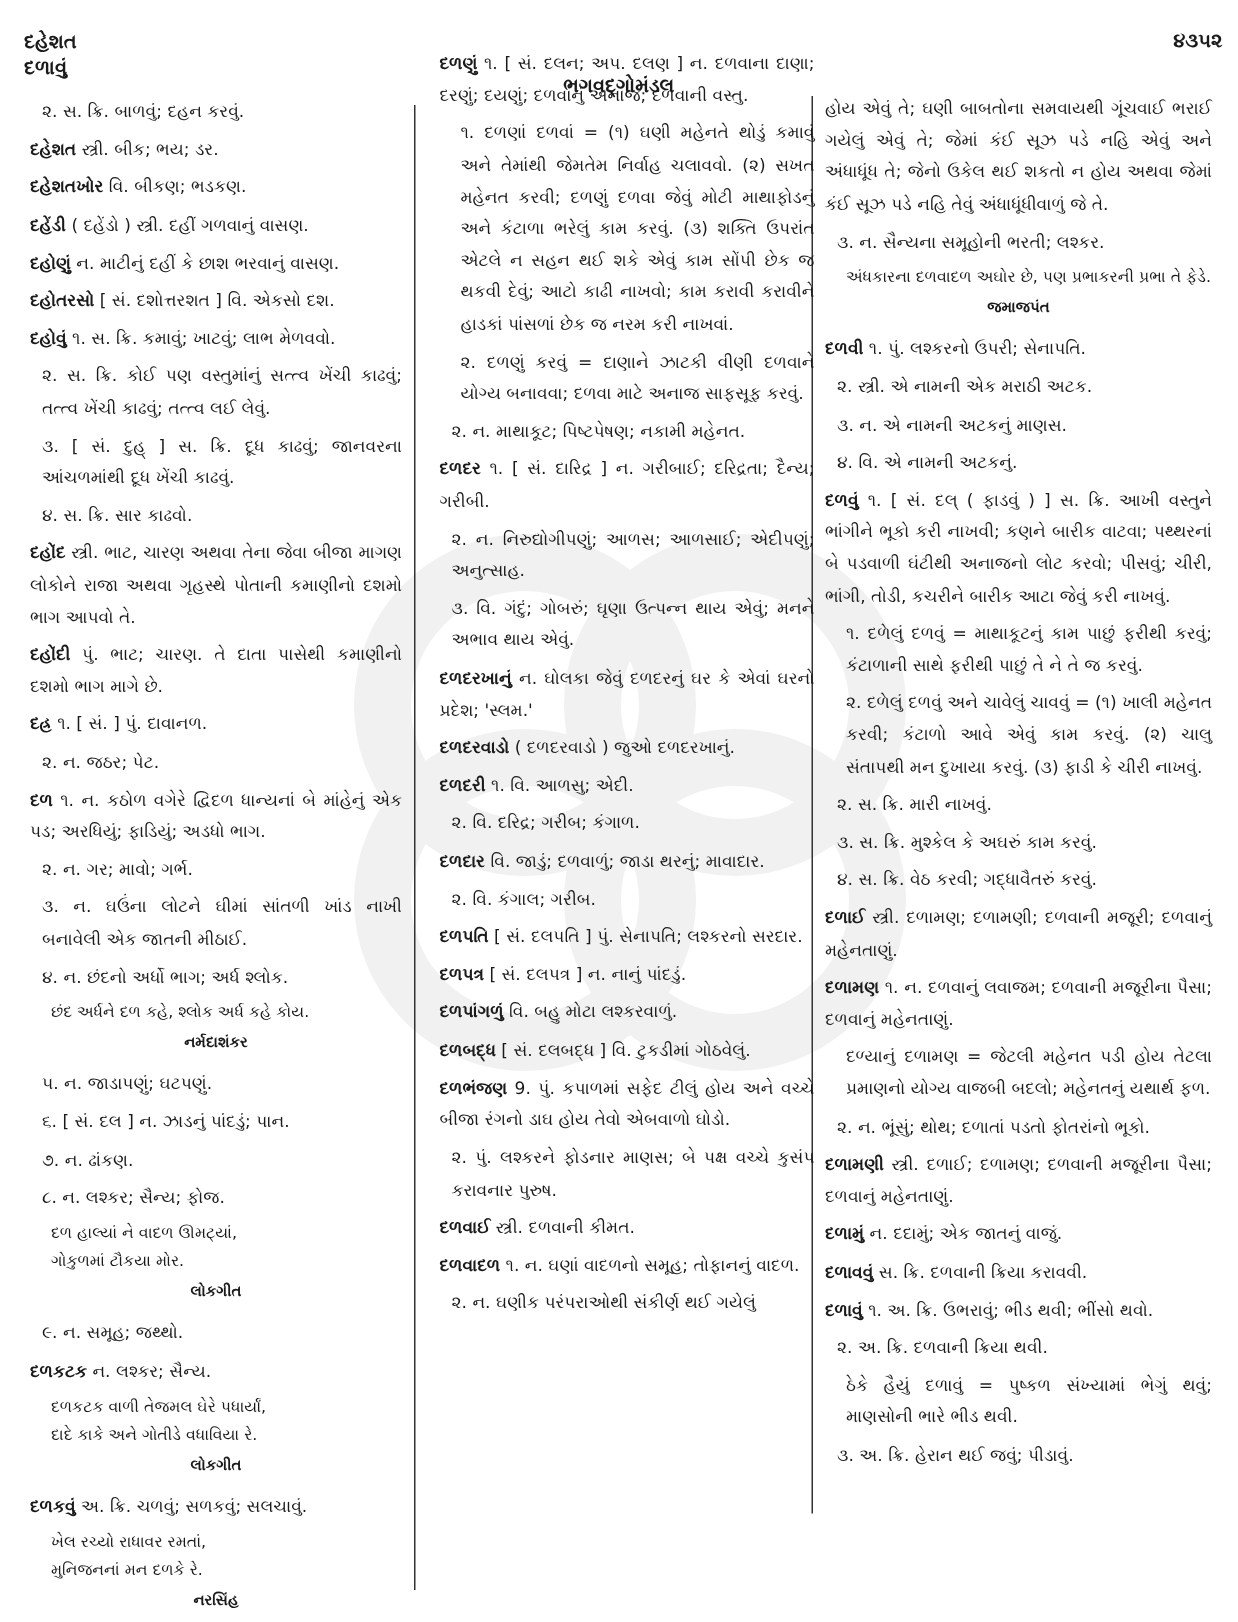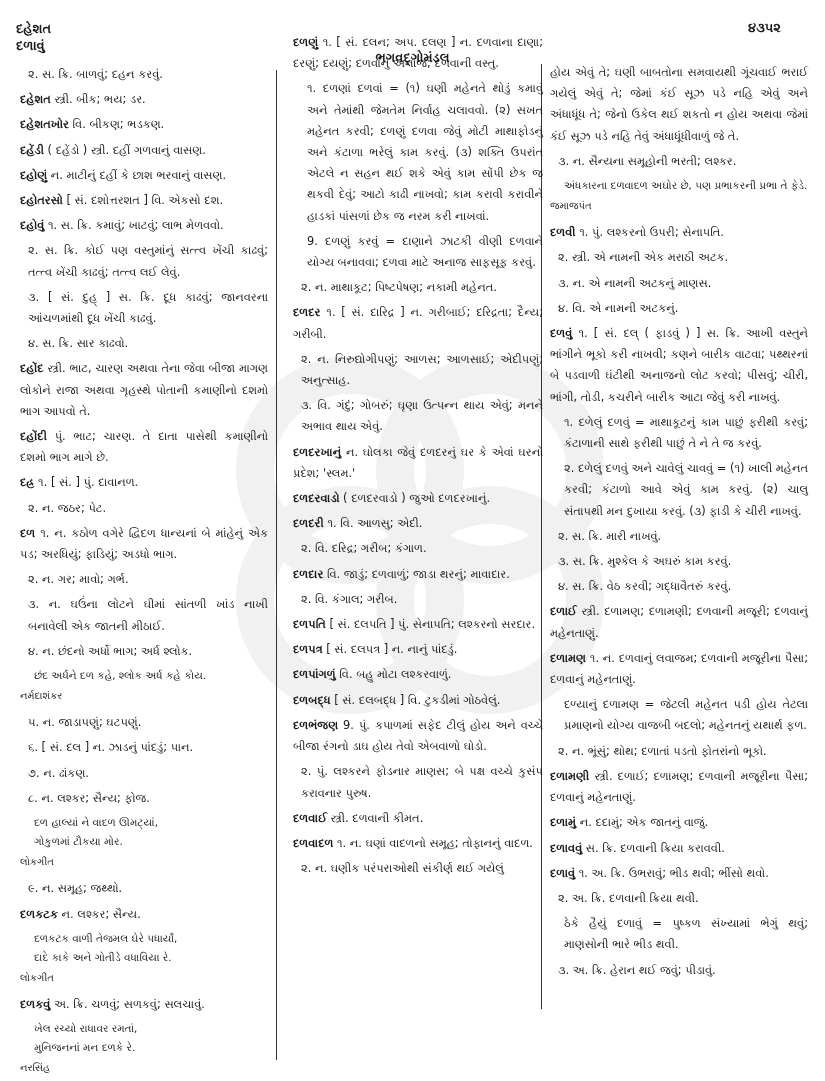--- a/index.html
+++ b/index.html
@@ -4,32 +4,32 @@
 <style>
   html, body { margin: 0; padding: 0; }
   body {
     width: 825px; height: 1081px; background: #ffffff; overflow: hidden;
     font-family: "DejaVu Sans", sans-serif; color: #1a1a1a; position: relative;
   }
   .watermark { position: absolute; left: 190px; top: 300px; width: 460px; height: 460px; pointer-events: none; }
   .header { position: absolute; top: 20px; left: 0; width: 825px; height: 40px; }
   .hw-left { position: absolute; left: 16px; top: 0; font-size: 13px; font-weight: bold; line-height: 17px; }
   .hw-title { position: absolute; left: 0; width: 825px; top: 0; text-align: center; font-size: 13px; font-weight: bold; margin-top: 30px; }
-  .hw-page { position: absolute; right: 44px; top: 0; font-size: 13px; font-weight: bold; }
+  .hw-page { position: absolute; right: 10px; top: 0; font-size: 13px; font-weight: bold; }
   .col { position: absolute; top: 64px; font-size: 11.4px; line-height: 21.2px; }
   .col1 { left: 20px; width: 248px; }
   .col2 { left: 293px; width: 250px; top: 32px; }
   .col3 { left: 550px; width: 258px; top: 62px; }
   .vline { position: absolute; width: 1px; background: #333; }
   .entry { margin: 0 0 4px 0; text-align: justify; }
   .entry .hw { font-weight: bold; }
   .sense { margin: 0 0 4px 8px; text-align: justify; }
   .sub { margin: 0 0 4px 14px; text-align: justify; }
   .quote { margin: 0 0 0 14px; font-size: 10.5px; line-height: 19px; }
-  .cite { text-align: left; font-size: 10px; font-weight: normal; margin-bottom: 6px; }
+  .cite { text-align: center; font-size: 10px; font-weight: bold; margin-bottom: 6px; }
 </style>
 </head>
 <body>
 
 <svg class="watermark" viewBox="0 0 460 460">
   <g fill="none" stroke="#f1f1f1" stroke-width="38">
     <circle cx="160" cy="170" r="95"></circle>
     <circle cx="300" cy="170" r="95"></circle>
     <circle cx="160" cy="300" r="95"></circle>
     <circle cx="300" cy="300" r="95"></circle>
@@ -90,21 +90,21 @@
     <div class="entry"><span class="hw">દળકવું</span><span> અ. ક્રિ. ચળવું; સળકવું; સલચાવું.</span></div>
     <div>
       <div class="quote">ખેલ રચ્યો રાધાવર રમતાં,</div>
       <div class="quote">મુનિજનનાં મન દળકે રે.</div>
       <div class="cite">નરસિંહ</div>
     </div>
   </div>
 <div class="col col2">
     <div class="entry"><span class="hw">દળણું</span><span> ૧. [ સં. દલન; અપ. દલણ ] ન. દળવાના દાણા; દરણું; દયણું; દળવાનું અનાજ; દળવાની વસ્તુ.</span></div>
     <div class="sub">૧. દળણાં દળવાં = (૧) ઘણી મહેનતે થોડું કમાવું અને તેમાંથી જેમતેમ નિર્વાહ ચલાવવો. (૨) સખત મહેનત કરવી; દળણું દળવા જેવું મોટી માથાફોડનું અને કંટાળા ભરેલું કામ કરવું. (૩) શક્તિ ઉપરાંત એટલે ન સહન થઈ શકે એવું કામ સોંપી છેક જ થકવી દેવું; આટો કાઢી નાખવો; કામ કરાવી કરાવીને હાડકાં પાંસળાં છેક જ નરમ કરી નાખવાં.</div>
-    <div class="sub">9. દળણું કરવું = દાણાને ઝાટકી વીણી દળવાને યોગ્ય બનાવવા; દળવા માટે અનાજ સાફસૂફ કરવું.</div>
+    <div class="sub">૨. દળણું કરવું = દાણાને ઝાટકી વીણી દળવાને યોગ્ય બનાવવા; દળવા માટે અનાજ સાફસૂફ કરવું.</div>
     <div class="sense">૨. ન. માથાકૂટ; પિષ્ટપેષણ; નકામી મહેનત.</div>
     <div class="entry"><span class="hw">દળદર</span><span> ૧. [ સં. દારિદ્ર ] ન. ગરીબાઈ; દરિદ્રતા; દૈન્ય; ગરીબી.</span></div>
     <div class="sense">૨. ન. નિરુદ્યોગીપણું; આળસ; આળસાઈ; એદીપણું; અનુત્સાહ.</div>
     <div class="sense">૩. વિ. ગંદું; ગોબરું; ઘૃણા ઉત્પન્ન થાય એવું; મનને અભાવ થાય એવું.</div>
     <div class="entry"><span class="hw">દળદરખાનું</span><span> ન. ઘોલકા જેવું દળદરનું ઘર કે એવાં ઘરનો પ્રદેશ; 'સ્લમ.'</span></div>
     <div class="entry"><span class="hw">દળદરવાડો</span><span> ( દળદરવાડો ) જુઓ દળદરખાનું.</span></div>
     <div class="entry"><span class="hw">દળદરી</span><span> ૧. વિ. આળસુ; એદી.</span></div>
     <div class="sense">૨. વિ. દરિદ્ર; ગરીબ; કંગાળ.</div>
     <div class="entry"><span class="hw">દળદાર</span><span> વિ. જાડું; દળવાળું; જાડા થરનું; માવાદાર.</span></div>
     <div class="sense">૨. વિ. કંગાલ; ગરીબ.</div>

